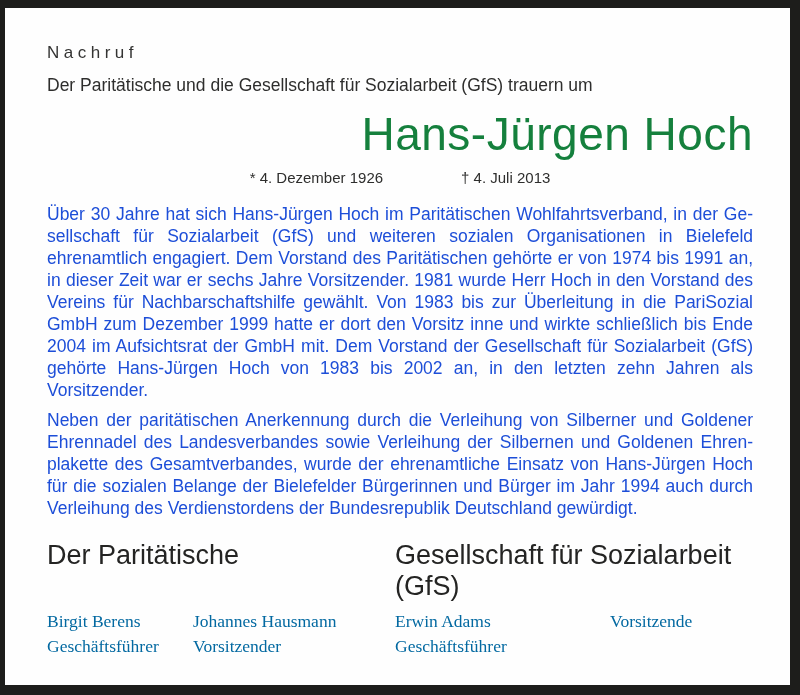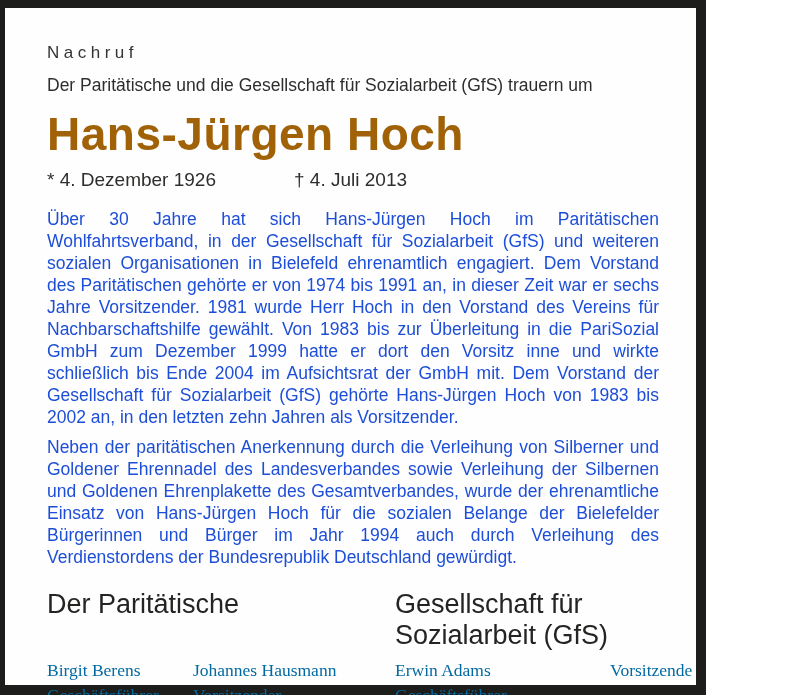--- a/index.html
+++ b/index.html
@@ -9,21 +9,21 @@
   }
   body {
     width: 800px;
     height: 695px;
     overflow: hidden;
     font-family: "Liberation Sans", "DejaVu Sans", sans-serif;
     color: #2b2b2a;
   }
   .clipping {
     box-sizing: border-box;
-    width: 706px;
+    width: 800px;
     height: 695px;
     background: #fefefe;
     border-style: solid;
     border-color: #1d1d1b;
     border-width: 8px 10px 10px 5px; 
   }
   .content {
     padding: 35px 37px 0 42px;
   }
   .kicker {
@@ -31,32 +31,32 @@
     letter-spacing: 4.5px;
     color: #343433;
   }
   .intro {
     font-size: 17.5px;
     margin-top: 12px;
     color: #2e2e2d;
   }
   .deceased-name {
     font-size: 46px;
-    font-weight: 700;
+    font-weight: 400;
     letter-spacing: 0.5px;
-    text-align: left;
-    color: #a16207;
+    text-align: right;
+    color: #15803d;
     margin: 13px 0 0 0;
     line-height: 1.1;
   }
   .dates {
     display: flex;
-    justify-content: flex-start;
+    justify-content: center;
     gap: 78px;
-    font-size: 19px;
+    font-size: 15px;
     margin-top: 9px;
     color: #2e2e2d;
   }
   .para {
     font-size: 17.5px;
     line-height: 22px;
     text-align: justify;
     margin: 8px 0 0 0;
     hyphens: manual;
     -webkit-hyphens: manual;

